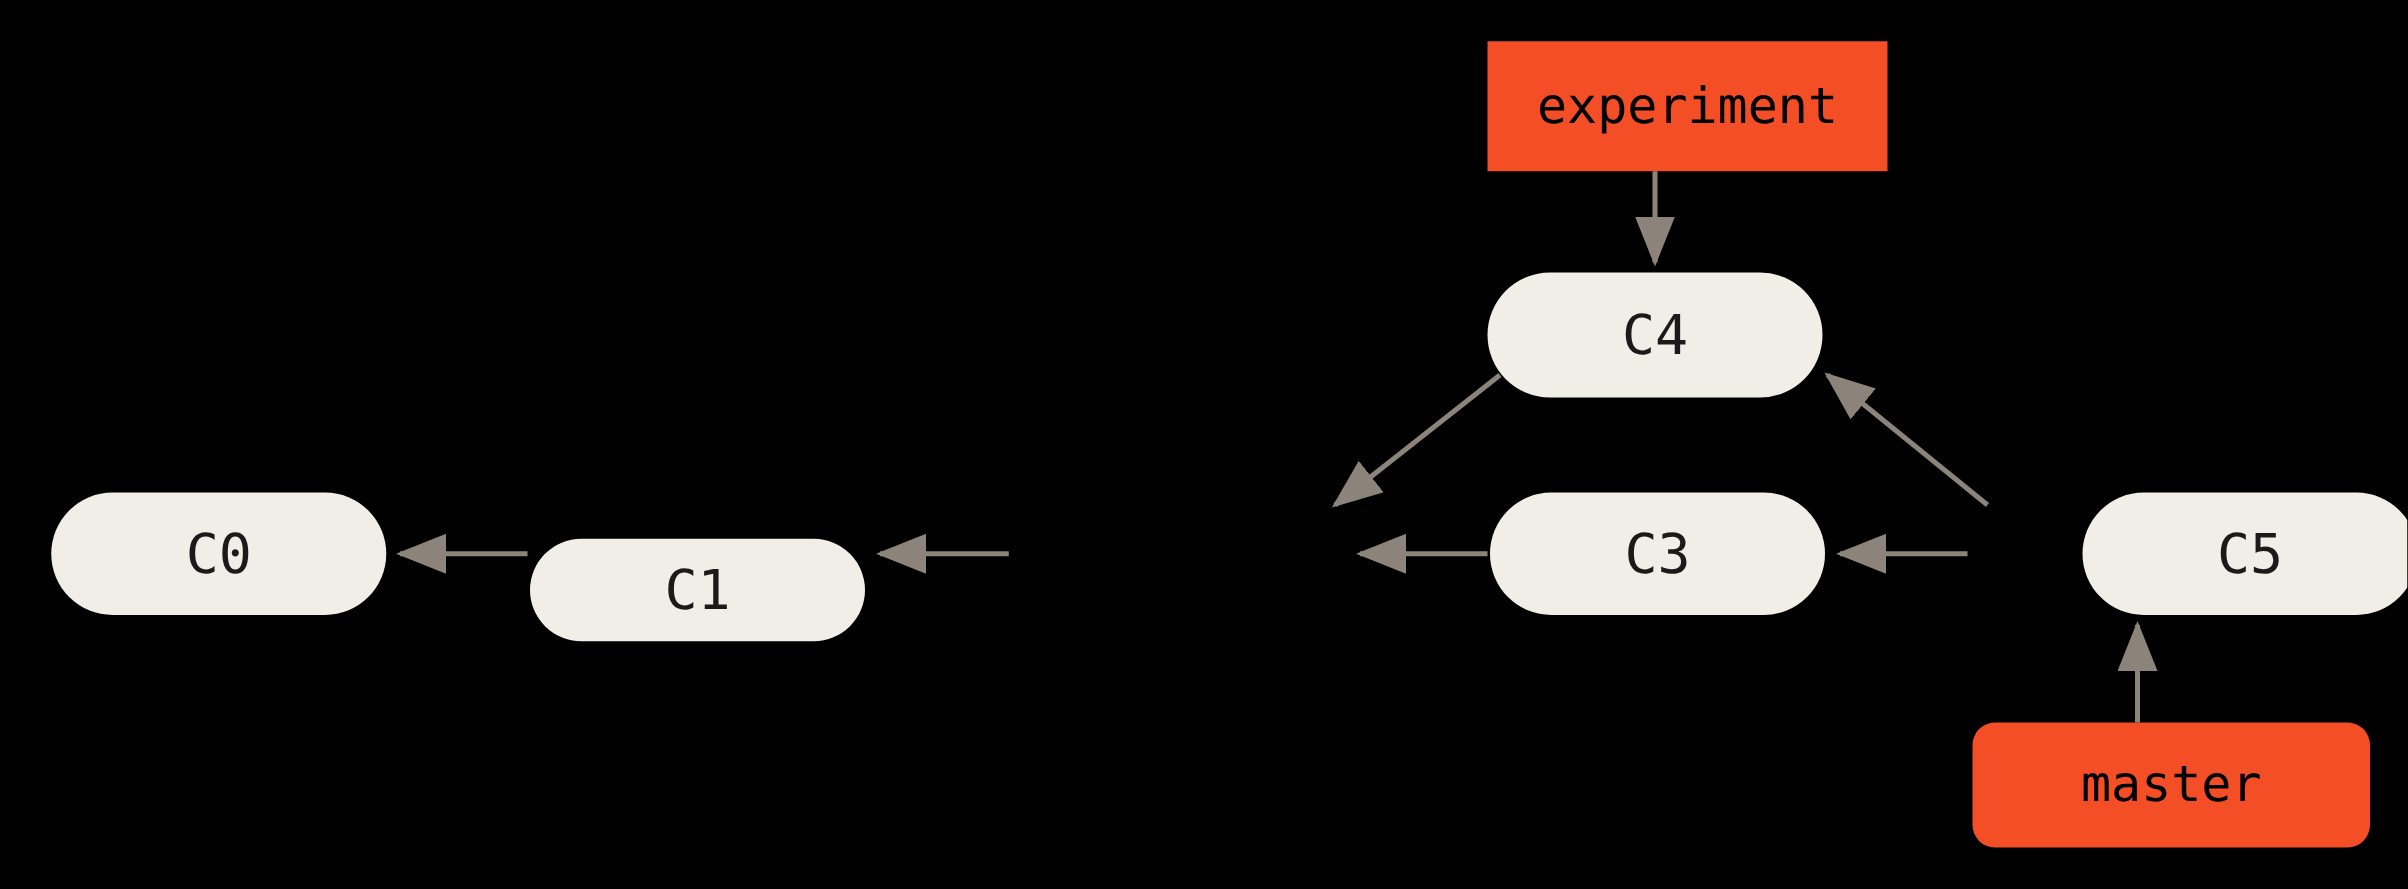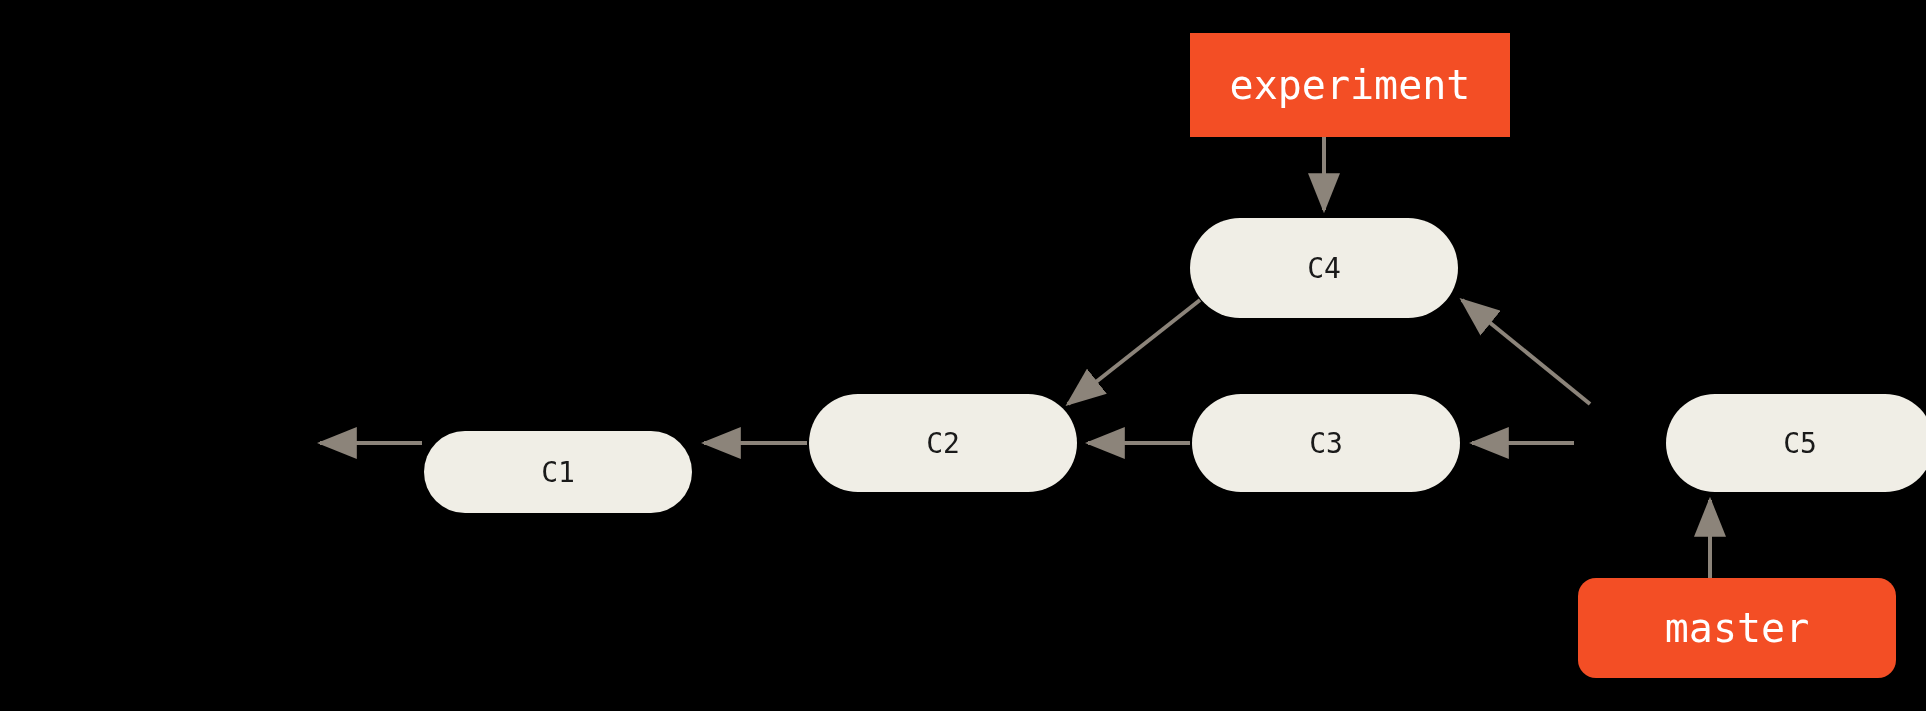--- a/index.html
+++ b/index.html
@@ -24,32 +24,32 @@
     pointer-events: none;
   }
   .commit {
     position: absolute;
     background: #F0EEE6;
     border-radius: 52px;
     display: flex;
     align-items: center;
     justify-content: center;
     color: #1a1a1a;
-    font-size: 28px;
+    font-size: 44px;
     font-family: "DejaVu Sans Mono", "Liberation Mono", monospace;
     letter-spacing: 0px;
     z-index: 2;
   }
   .branch-label {
     position: absolute;
     background: #F34E25;
     display: flex;
     align-items: center;
     justify-content: center;
-    color: #ffffff;
+    color: #000000;
     font-size: 40px;
     font-family: "DejaVu Sans Mono", "Liberation Mono", monospace;
     z-index: 2;
   }
 </style>
 </head>
 <body>
 
 <div id="canvas">
 
@@ -70,28 +70,28 @@
 
     <line x1="1200" y1="300" x2="1068" y2="404" stroke="#8C847A" stroke-width="4" marker-end="url(#ah)"></line>
 
     <line x1="1590" y1="404" x2="1462" y2="300" stroke="#8C847A" stroke-width="4" marker-end="url(#ah)"></line>
 
     <line x1="1324" y1="137" x2="1324" y2="210" stroke="#8C847A" stroke-width="4" marker-end="url(#ah)"></line>
 
     <line x1="1710" y1="578" x2="1710" y2="500" stroke="#8C847A" stroke-width="4" marker-end="url(#ah)"></line>
   </svg>
 
+  <div class="commit" style="left:41px; top:394px; width:268px; height:98px;">
+    <span>C0</span>
+  </div>
 
   <div class="commit" style="left:424px; top:394px; width:268px; height:82px;margin-top:37px;">
     <span>C1</span>
   </div>
 
-  <div class="commit" style="left:809px; top:394px; width:268px; height:98px;">
-    <span>C2</span>
-  </div>
 
   <div class="commit" style="left:1192px; top:394px; width:268px; height:98px;">
     <span>C3</span>
   </div>
 
   <div class="commit" style="left:1190px; top:218px; width:268px; height:100px;">
     <span>C4</span>
   </div>
 
   <div class="commit" style="left:1666px; top:394px; width:268px; height:98px;">

